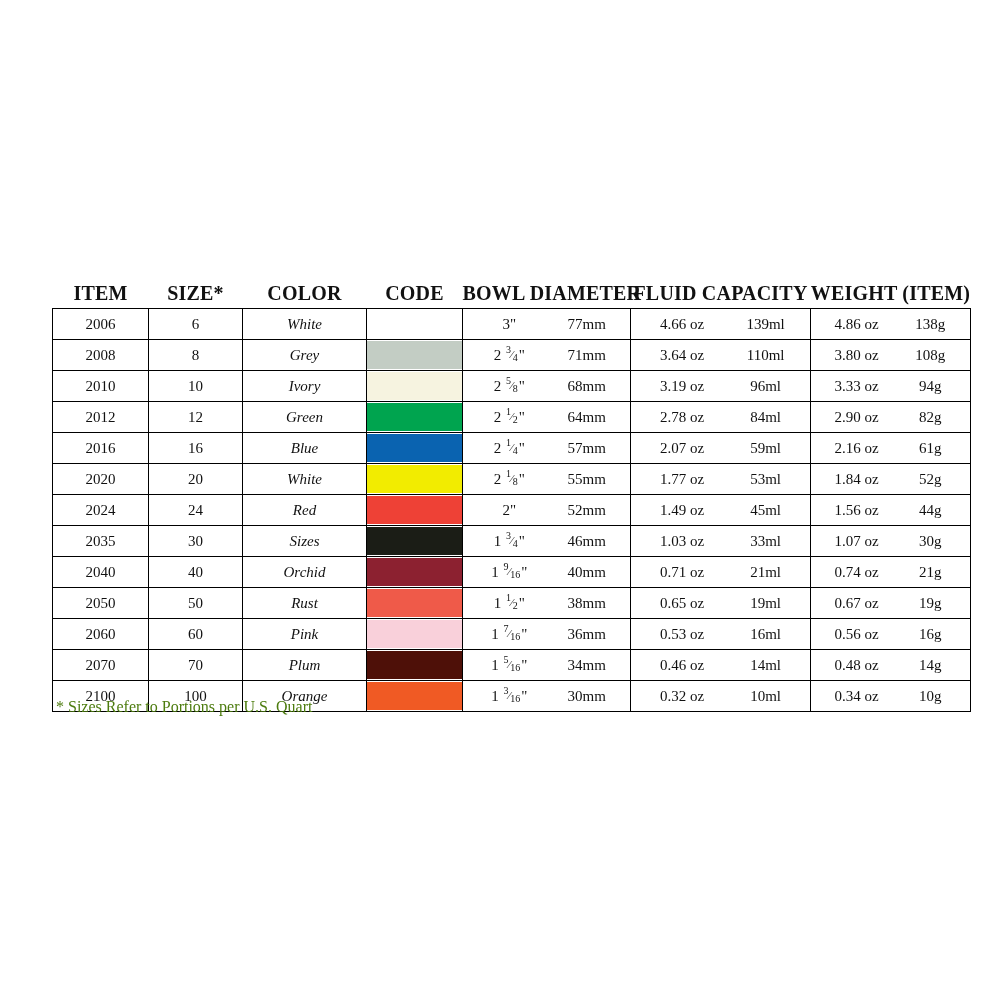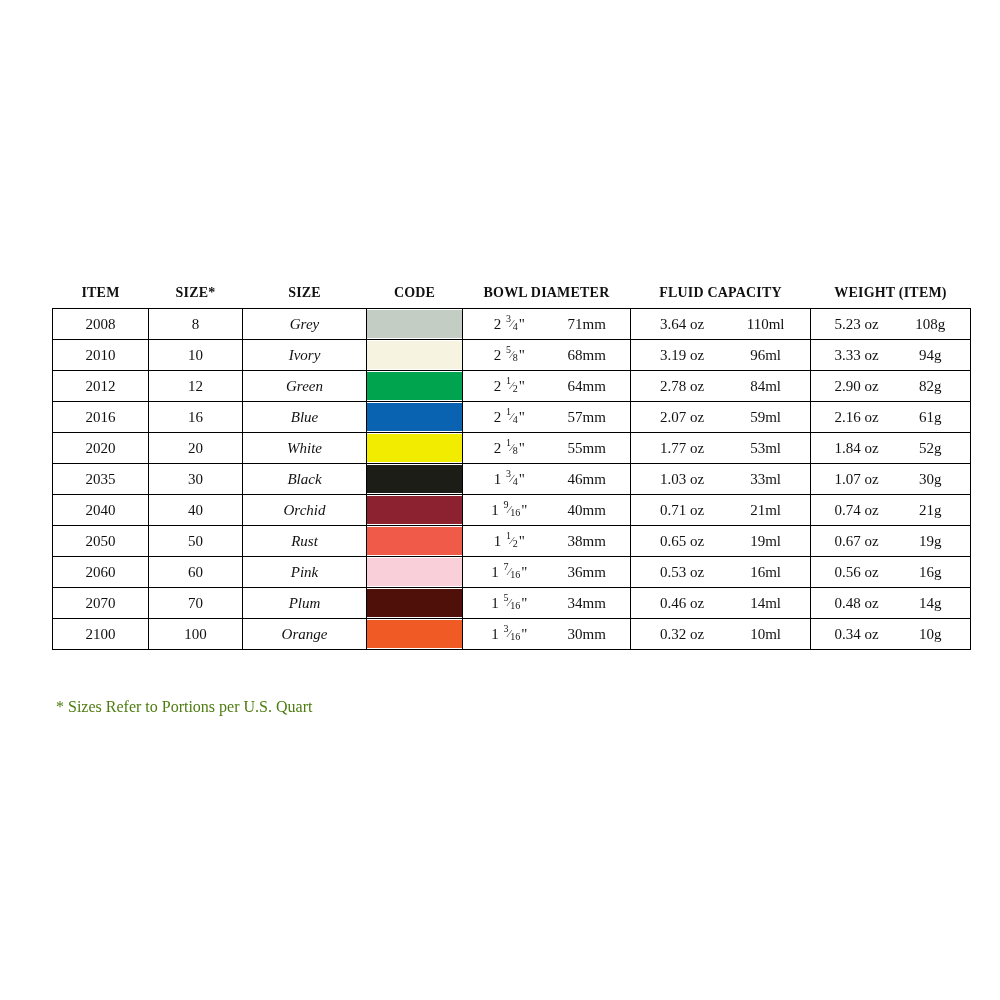--- a/index.html
+++ b/index.html
@@ -30,21 +30,21 @@
   }
   table.spec td, table.spec th {
     padding: 0;
     margin: 0;
   }
   
   tr.head th {
     border: none;
     font-family: "Liberation Serif", serif;
     font-weight: bold;
-    font-size: 14px;
+    font-size: 20px;
     color: #111111;
     letter-spacing: 0.2px;
     text-align: center;
     height: 30px;
     vertical-align: middle;
     white-space: nowrap;
   }
   tr.data td {
     border: 1px solid #000000;
     height: 30px;
@@ -120,50 +120,76 @@
           <col style="width:124px">
         <col style="width:96px">
           <col style="width:168px">
           <col style="width:180px">
           <col style="width:160px">
       </colgroup>
       <thead>
         <tr class="head">
           <th>ITEM</th>
           <th>SIZE*</th>
-          <th>SIZE</th>
+          <th>COLOR</th>
           <th>CODE</th>
           <th>BOWL DIAMETER</th>
           <th>FLUID CAPACITY</th>
           <th>WEIGHT (ITEM)</th>
         </tr>
       </thead>
       <tbody id="tbody">
           <tr class="data">
+            <td class="c-item">2006</td>
+            <td class="c-size">6</td>
+            <td class="c-color">White</td>
+            <td class="c-code">
+              <span class="swatch" style="background:#ffffff"></span>
+            </td>
+            <td class="c-bowl">
+              <div class="pair bowl">
+                <span class="a">3"</span>
+                <span class="b">77mm</span>
+              </div>
+            </td>
+            <td class="c-fluid">
+              <div class="pair">
+                <span class="a">4.66 oz</span>
+                <span class="b">139ml</span>
+              </div>
+            </td>
+            <td class="c-weight">
+              <div class="pair">
+                <span class="a">4.86 oz</span>
+                <span class="b">138g</span>
+              </div>
+            </td>
+          </tr>
+          <tr class="data">
             <td class="c-item">2008</td>
             <td class="c-size">8</td>
             <td class="c-color">Grey</td>
             <td class="c-code">
               <span class="swatch" style="background:#c3cdc4"></span>
             </td>
             <td class="c-bowl">
               <div class="pair bowl">
                 <span class="a">2 <span class="frac"><sup>3</sup>⁄<sub>4</sub></span>"</span>
                 <span class="b">71mm</span>
               </div>
             </td>
             <td class="c-fluid">
               <div class="pair">
                 <span class="a">3.64 oz</span>
                 <span class="b">110ml</span>
               </div>
             </td>
             <td class="c-weight">
               <div class="pair">
-                <span class="a">5.23 oz</span>
+                <span class="a">3.80 oz</span>
                 <span class="b">108g</span>
               </div>
             </td>
           </tr>
           <tr class="data">
             <td class="c-item">2010</td>
             <td class="c-size">10</td>
             <td class="c-color">Ivory</td>
             <td class="c-code">
               <span class="swatch" style="background:#f6f3e0"></span>
@@ -259,23 +285,49 @@
               </div>
             </td>
             <td class="c-weight">
               <div class="pair">
                 <span class="a">1.84 oz</span>
                 <span class="b">52g</span>
               </div>
             </td>
           </tr>
           <tr class="data">
+            <td class="c-item">2024</td>
+            <td class="c-size">24</td>
+            <td class="c-color">Red</td>
+            <td class="c-code">
+              <span class="swatch" style="background:#ee4136"></span>
+            </td>
+            <td class="c-bowl">
+              <div class="pair bowl">
+                <span class="a">2"</span>
+                <span class="b">52mm</span>
+              </div>
+            </td>
+            <td class="c-fluid">
+              <div class="pair">
+                <span class="a">1.49 oz</span>
+                <span class="b">45ml</span>
+              </div>
+            </td>
+            <td class="c-weight">
+              <div class="pair">
+                <span class="a">1.56 oz</span>
+                <span class="b">44g</span>
+              </div>
+            </td>
+          </tr>
+          <tr class="data">
             <td class="c-item">2035</td>
             <td class="c-size">30</td>
-            <td class="c-color">Black</td>
+            <td class="c-color">Sizes</td>
             <td class="c-code">
               <span class="swatch" style="background:#1b1d16"></span>
             </td>
             <td class="c-bowl">
               <div class="pair bowl">
                 <span class="a">1 <span class="frac"><sup>3</sup>⁄<sub>4</sub></span>"</span>
                 <span class="b">46mm</span>
               </div>
             </td>
             <td class="c-fluid">

